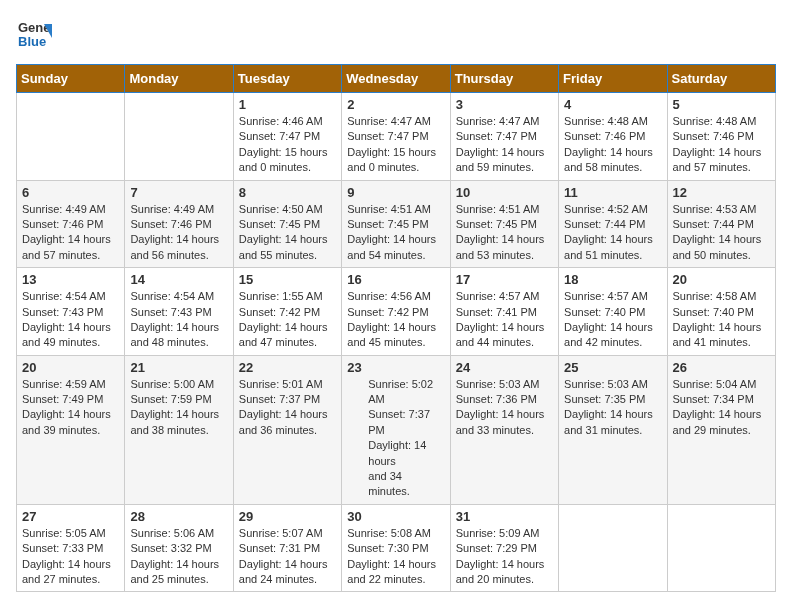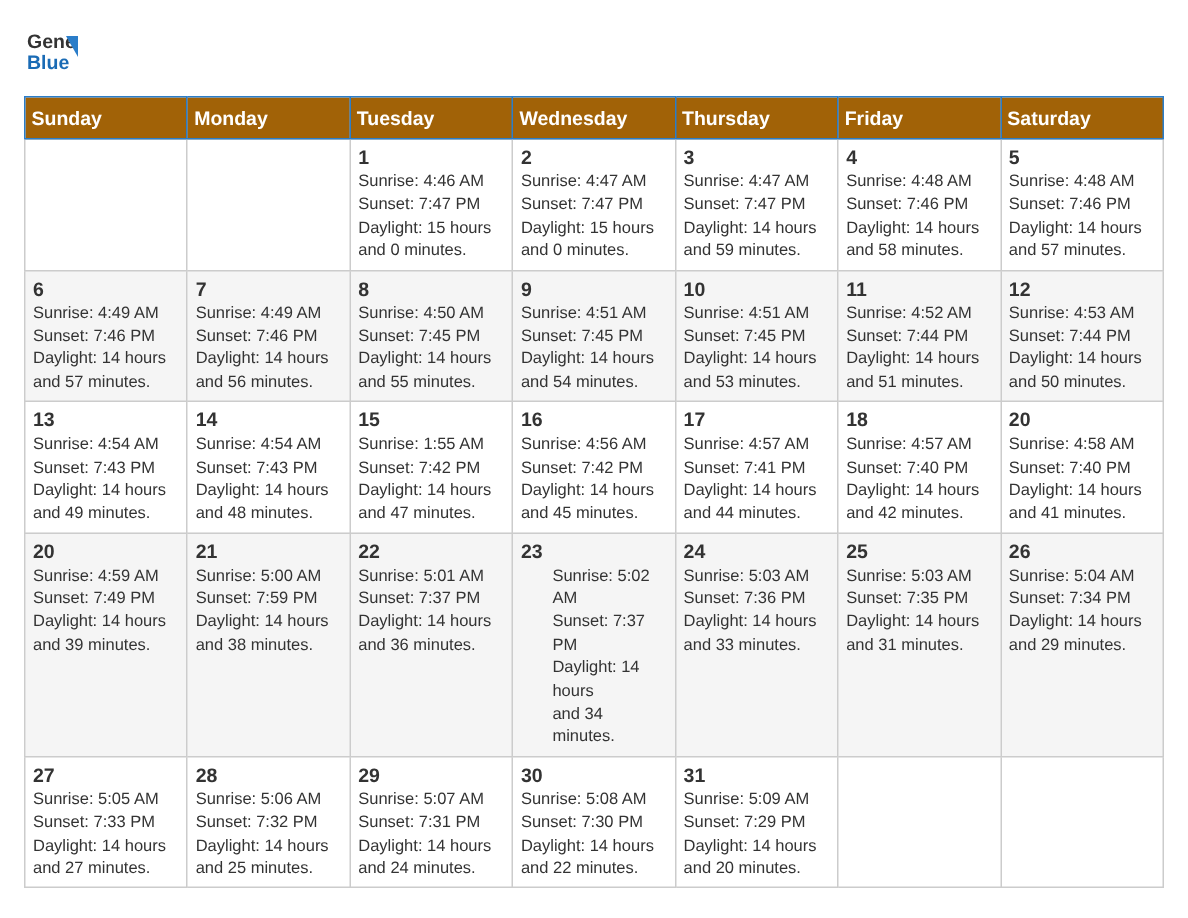--- a/index.html
+++ b/index.html
@@ -301,21 +301,21 @@
         <td>
           <span class="day-num">27</span>
           <div class="cell-content" style="white-space: pre-line;">Sunrise: 5:05 AM
 Sunset: 7:33 PM
 Daylight: 14 hours
 and 27 minutes.</div>
         </td>
         <td>
           <span class="day-num">28</span>
           <div class="cell-content" style="white-space: pre-line;">Sunrise: 5:06 AM
-Sunset: 7:32 PM
+Sunset: 3:32 PM
 Daylight: 14 hours
 and 25 minutes.</div>
         </td>
         <td>
           <span class="day-num">29</span>
           <div class="cell-content" style="white-space: pre-line;">Sunrise: 5:07 AM
 Sunset: 7:31 PM
 Daylight: 14 hours
 and 24 minutes.</div>
         </td>

